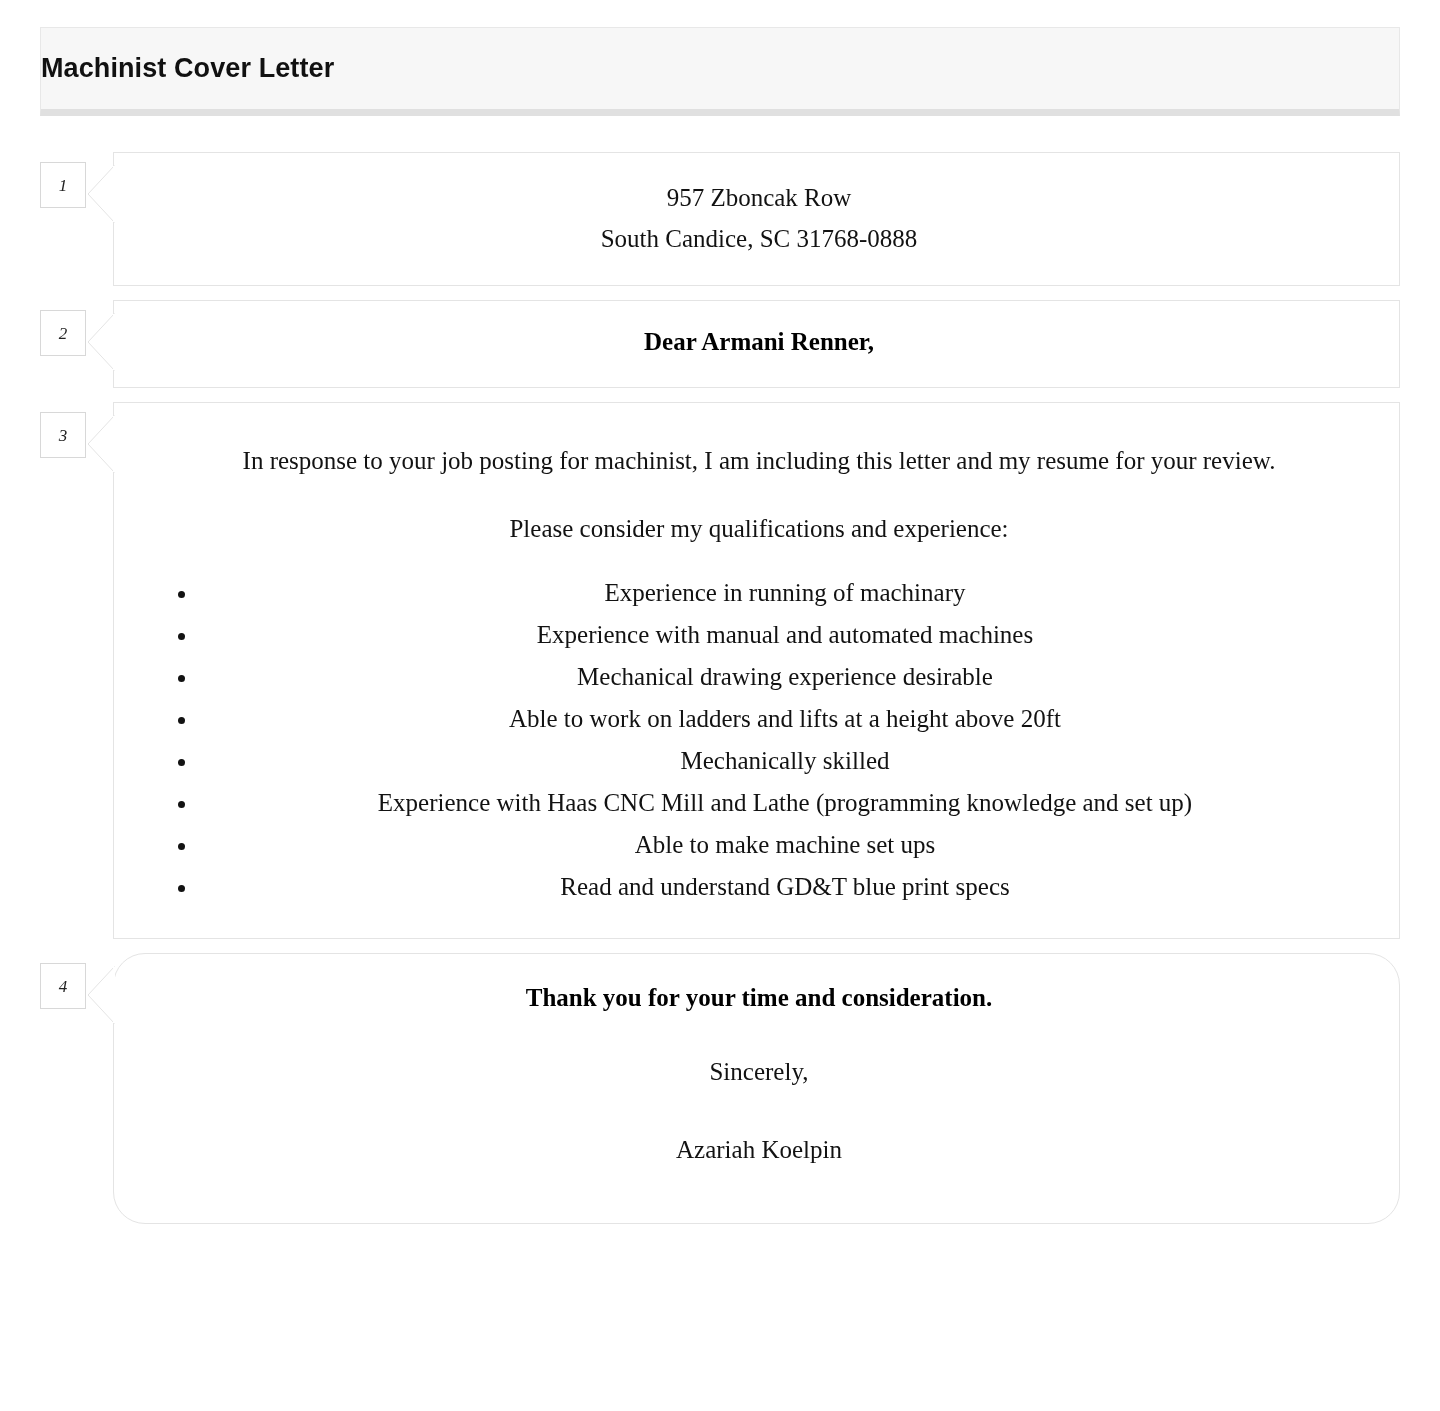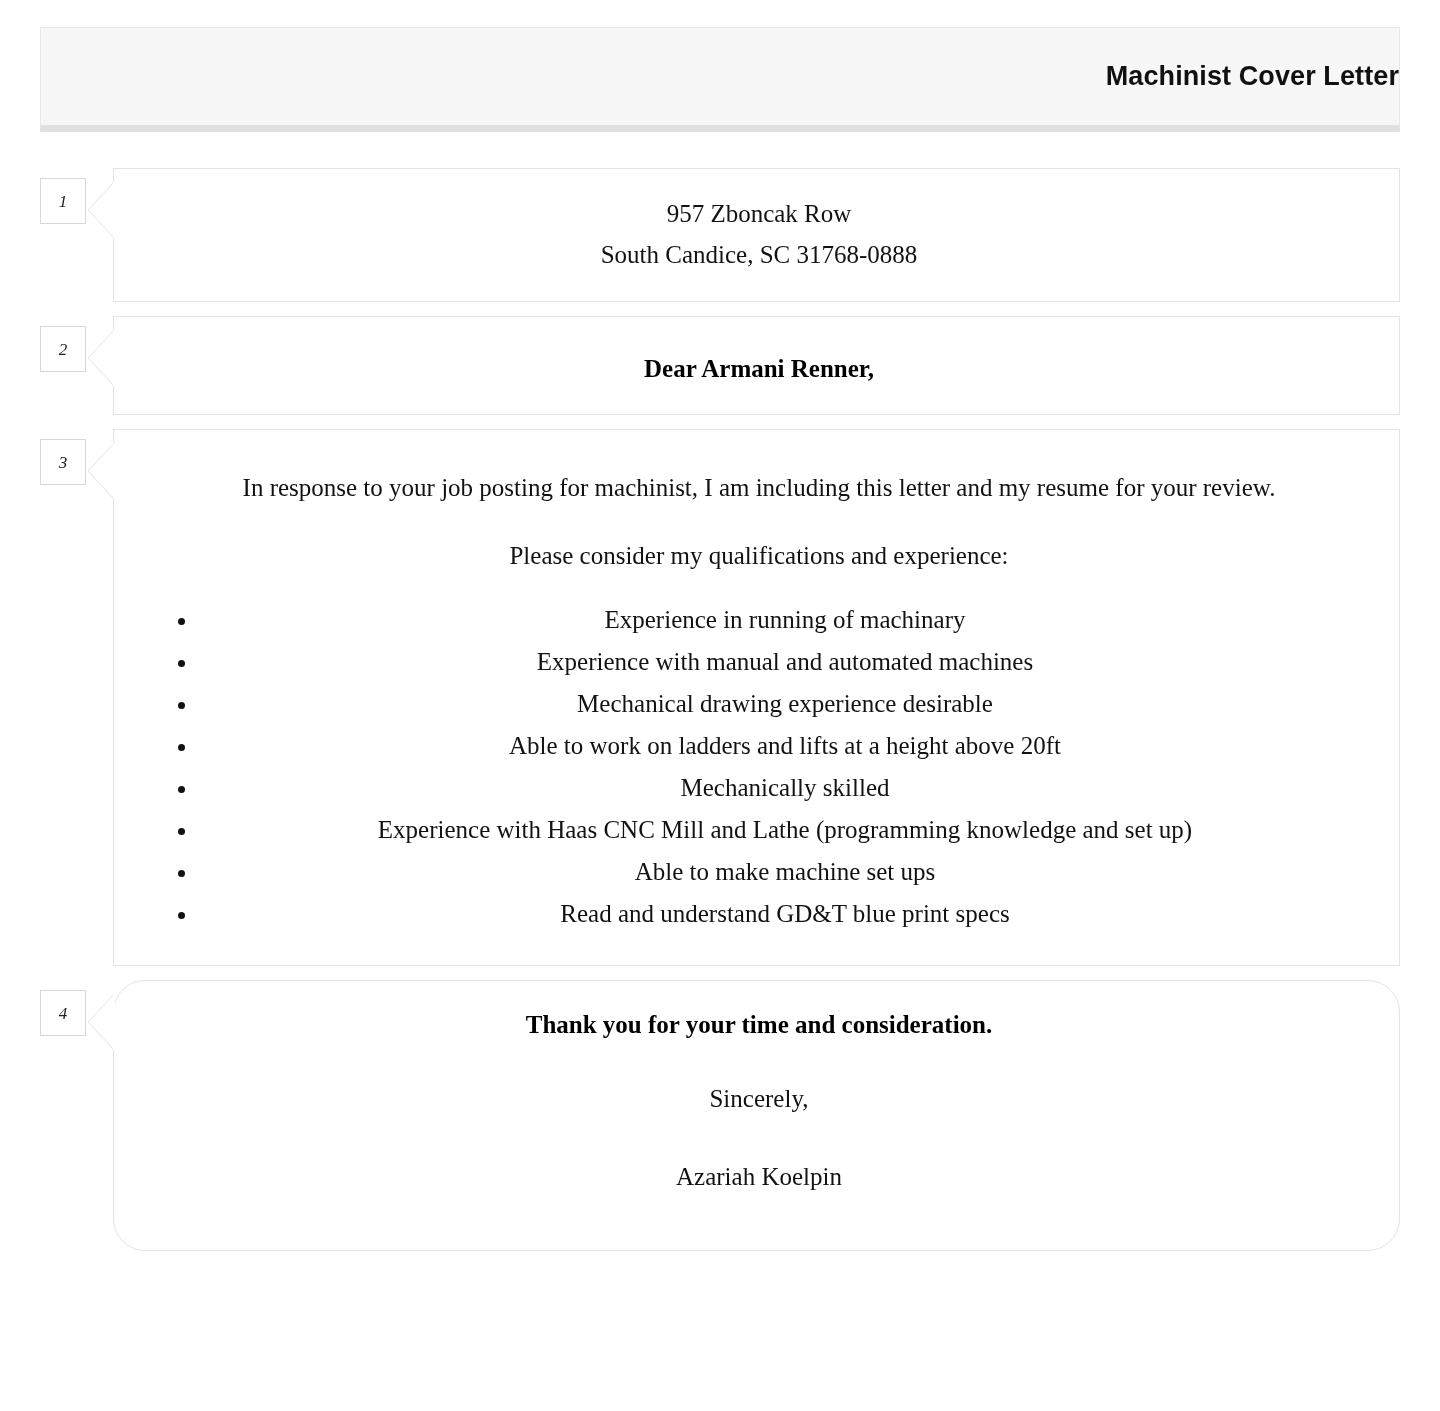--- a/index.html
+++ b/index.html
@@ -22,24 +22,24 @@
     width: 1440px;
     padding: 0;
   }
 
   
   .doc-header {
     margin: 27px 40px 0 40px;
     background: #f7f7f7;
     border: 1px solid #e8e8e8;
     border-bottom: 7px solid #e0e0e0;
-    height: 105px;
+    height: 89px;
     display: flex;
     align-items: center;
-    justify-content: flex-end;
+    justify-content: flex-start;
   }
   .doc-title {
     font-family: "Liberation Sans", "DejaVu Sans", sans-serif;
     font-weight: bold;
     font-size: 27px;
     letter-spacing: 0.1px;
     color: #111111;
     text-align: center;
     line-height: 1.2;
   }
@@ -139,21 +139,21 @@
     font-size: 25px;
     line-height: 42px;
     color: #121212;
   }
 
   .closing-block .para { margin-top: 0; }
   .closing-block .gap-para { margin-top: 36px; }
 
   
   .section.addr .sec-box { padding-top: 24px; padding-bottom: 26px; }
-  .section.salutation .sec-box { padding-top: 35px; padding-bottom: 28px; }
+  .section.salutation .sec-box { padding-top: 24px; padding-bottom: 28px; }
   .section.body .sec-box { padding-top: 21px; padding-bottom: 30px; }
   .section.closing .sec-box { padding-top: 27px; padding-bottom: 36px; border-radius: 32px; }
 </style>
 </head>
 <body>
 
 <div class="page">
 
   <div class="doc-header">
     <div class="doc-title">Machinist Cover Letter</div>

